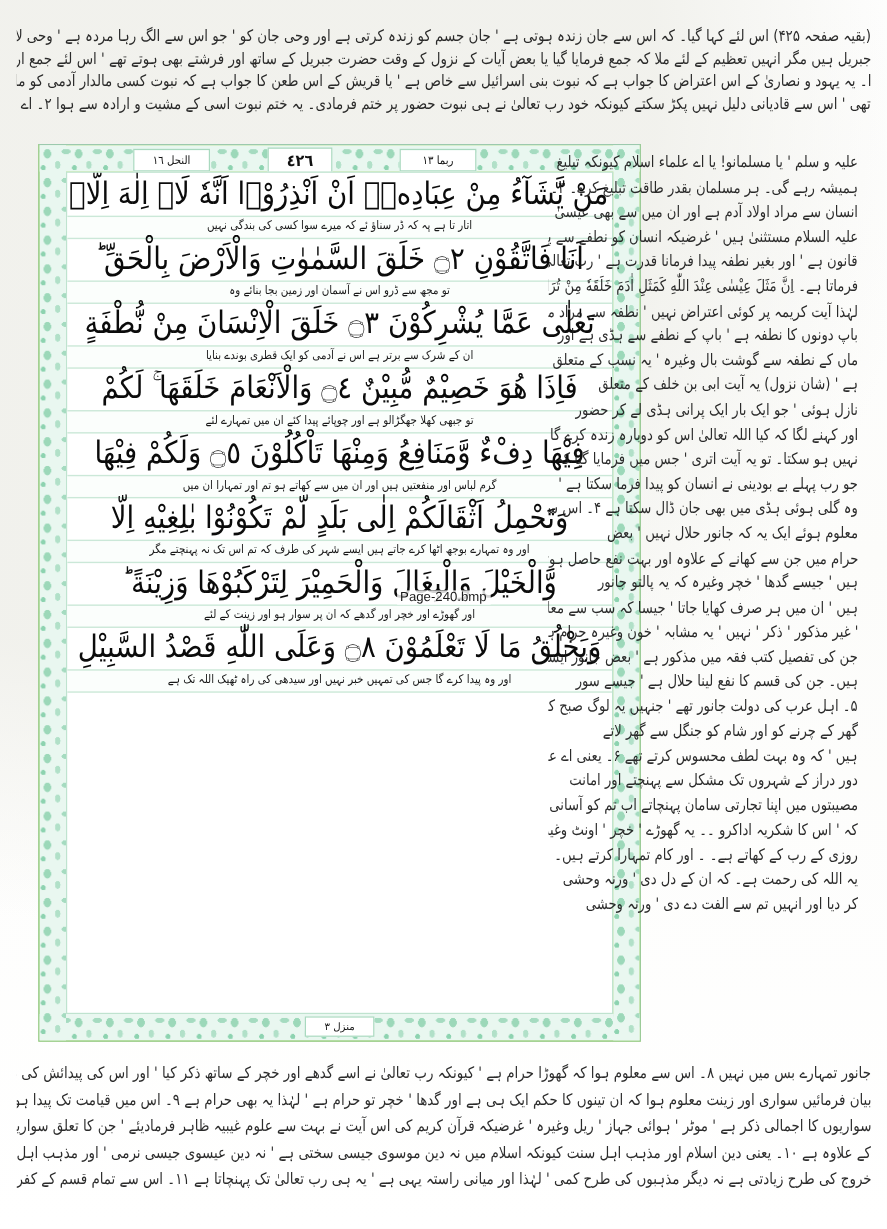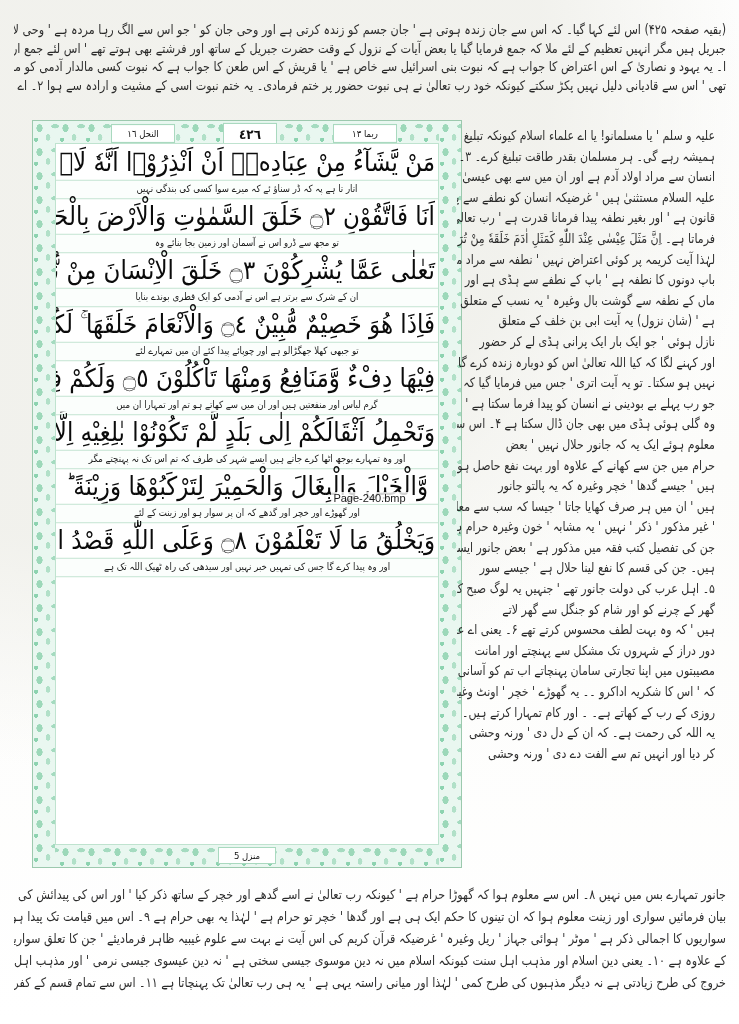--- a/index.html
+++ b/index.html
@@ -23,21 +23,21 @@
   .note-line{
     font-family:"DejaVu Sans","Liberation Sans",sans-serif;
     font-size:11.2px;line-height:18.5px;color:#1b1b1b;
     white-space:nowrap;overflow:hidden;
     transform:scaleY(1.18);transform-origin:right center;
     letter-spacing:-0.2px;
     opacity:.93;
   }
   
   .frame{
-    position:absolute;left:32px;top:120px;width:430px;height:748px;
+    position:absolute;left:32px;top:120px;width:502px;height:748px;
     box-sizing:border-box;
     border:1.5px solid #9cc9ae;
     background:#84cc16;
   }
   .band{
     position:absolute;background:#e9f7f0;
   }
   .band::before{
     content:"";position:absolute;inset:0;
     background-image:
@@ -151,21 +151,21 @@
 <div class="frame">
   <div class="band top"></div>
   <div class="band bottom"></div>
   <div class="band left"></div>
   <div class="band right"></div>
 
   <div class="hdr surah">النحل ١٦</div>
   <div class="hdr page">٤٢٦</div>
   <div class="hdr para">ربما ١٣</div>
 
-  <div class="manzil">منزل 5</div>
+  <div class="manzil">منزل ٣</div>
 
   <div class="frame-inner">
 
     <div class="ayah-row">
       <div class="arabic">مَنْ يَّشَآءُ مِنْ عِبَادِهٖۤ اَنْ اَنْذِرُوْۤا اَنَّهٗ لَاۤ اِلٰهَ اِلَّاۤ</div>
       <div class="trans-box">اتار تا ہے    پہ   کہ   ڈر سناؤ   ئے   کہ    میرے     سوا   کسی   کی    بندگی     نہیں</div>
     </div>
     <div class="ayah-row">
       <div class="arabic">اَنَا فَاتَّقُوْنِ ۝٢ خَلَقَ السَّمٰوٰتِ وَالْاَرْضَ بِالْحَقِّ ؕ</div>
       <div class="trans-box">تو مجھ سے   ڈرو   اس نے   آسمان   اور   زمین     بجا     بنائے        وہ</div>

